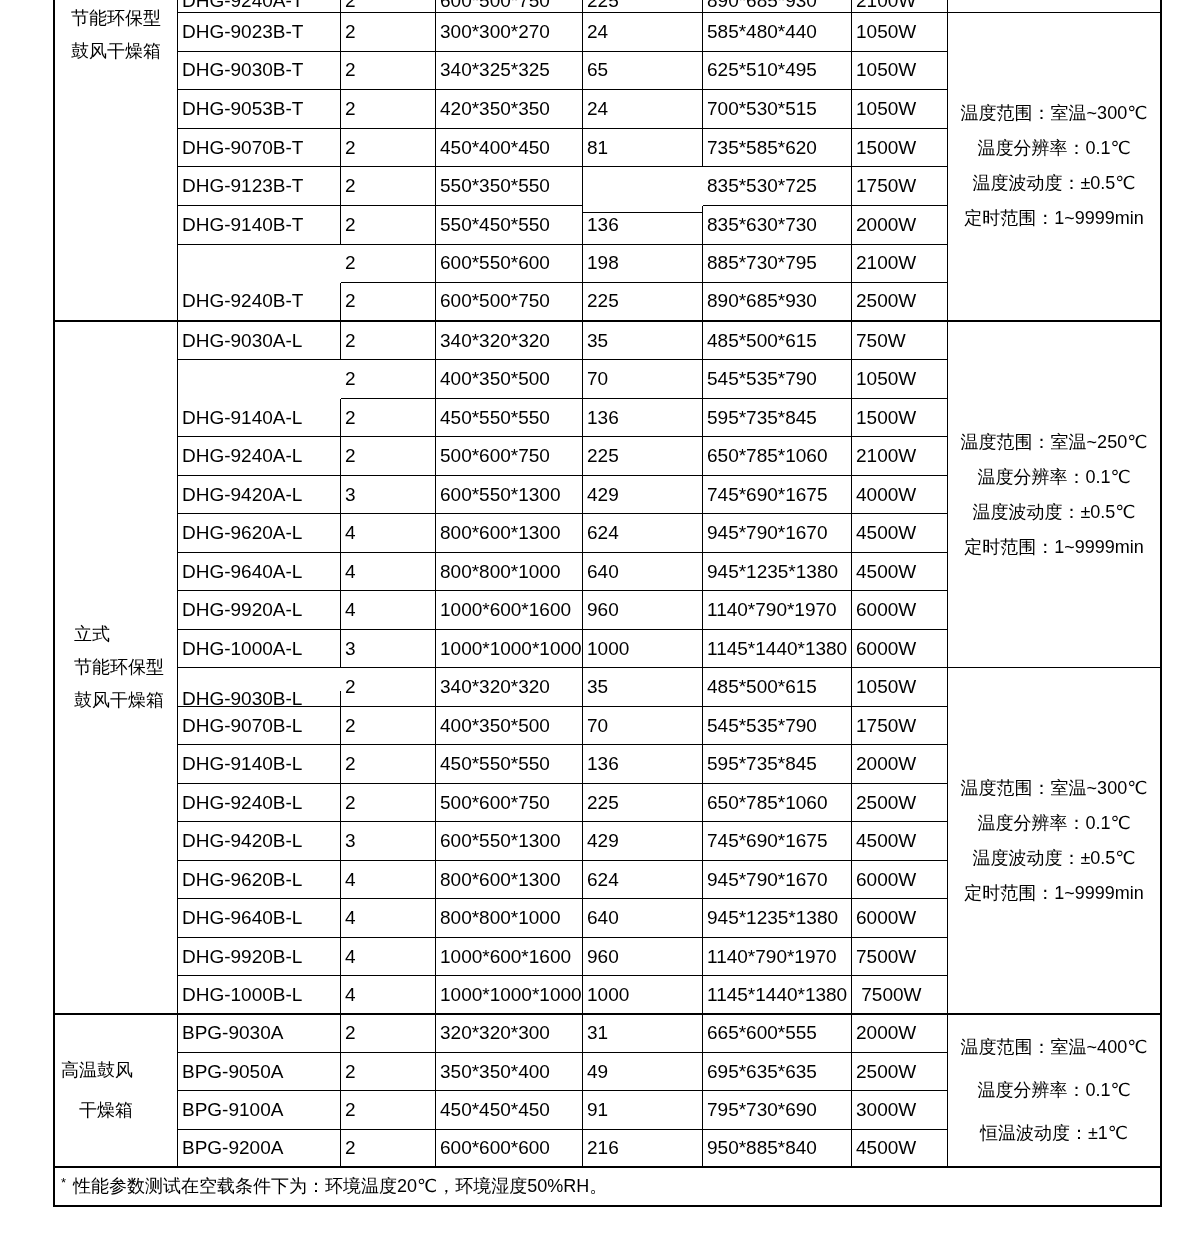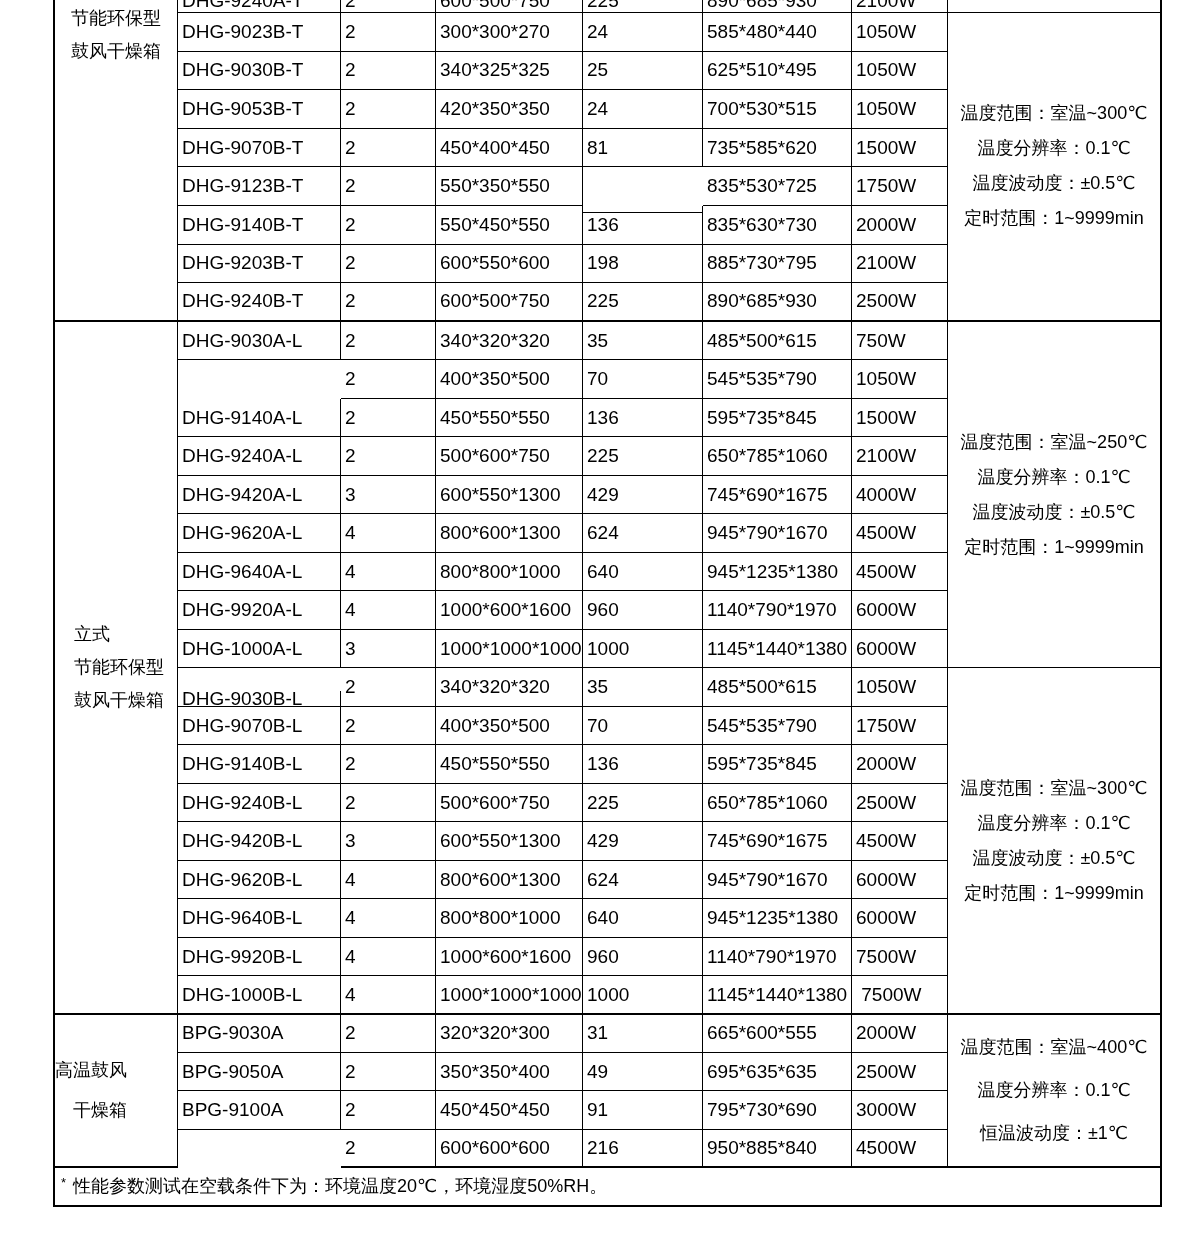--- a/index.html
+++ b/index.html
@@ -25,21 +25,21 @@
   .clip{position:relative;overflow:hidden;}
   .clip > span{
     position:absolute;left:4px;top:-18px;height:38px;line-height:38px;
     font-size:19px;white-space:pre;
   }
   .cat{font-size:18px;}
   .cat-top{text-align:center;padding-top:2px;line-height:33px;}
   .cat-mid-left{display:flex;flex-direction:column;justify-content:center;
     padding-left:19px;line-height:33px;text-align:left;}
   .cat-mid-left2{display:flex;flex-direction:column;justify-content:center;
-    padding-left:0;line-height:40px;text-align:left;}
+    padding-left:6px;line-height:40px;text-align:left;}
   .cat-mid-left2 div:nth-child(2){padding-left:18px;}
   .specs{
     display:flex;flex-direction:column;justify-content:center;
     text-align:center;font-size:18px;line-height:35px;white-space:nowrap;overflow:hidden;
   }
   #footnote-row{
     grid-column:1 / 9;grid-row:32;
     display:flex;align-items:center;padding-left:6px;font-size:18px;white-space:nowrap;
   }
   #footnote-row .ast{font-size:13px;margin-right:7px;transform:translateY(-4px);}
@@ -83,21 +83,21 @@
     </div>
     <div class="cell data br1 bb1" style="grid-area: 2 / 2;">DHG-9023B-T</div>
     <div class="cell data br1 bb1" style="grid-area: 2 / 3;">2</div>
     <div class="cell data br1 bb1" style="grid-area: 2 / 4;">300*300*270</div>
     <div class="cell data br1 bb1" style="grid-area: 2 / 5;">24</div>
     <div class="cell data br1 bb1" style="grid-area: 2 / 6;">585*480*440</div>
     <div class="cell data br1 bb1" style="grid-area: 2 / 7;">1050W</div>
     <div class="cell data br1 bb1" style="grid-area: 3 / 2;">DHG-9030B-T</div>
     <div class="cell data br1 bb1" style="grid-area: 3 / 3;">2</div>
     <div class="cell data br1 bb1" style="grid-area: 3 / 4;">340*325*325</div>
-    <div class="cell data br1 bb1" style="grid-area: 3 / 5;">25</div>
+    <div class="cell data br1 bb1" style="grid-area: 3 / 5;">65</div>
     <div class="cell data br1 bb1" style="grid-area: 3 / 6;">625*510*495</div>
     <div class="cell data br1 bb1" style="grid-area: 3 / 7;">1050W</div>
     <div class="cell data br1 bb1" style="grid-area: 4 / 2;">DHG-9053B-T</div>
     <div class="cell data br1 bb1" style="grid-area: 4 / 3;">2</div>
     <div class="cell data br1 bb1" style="grid-area: 4 / 4;">420*350*350</div>
     <div class="cell data br1 bb1" style="grid-area: 4 / 5;">24</div>
     <div class="cell data br1 bb1" style="grid-area: 4 / 6;">700*530*515</div>
     <div class="cell data br1 bb1" style="grid-area: 4 / 7;">1050W</div>
     <div class="cell data br1 bb1" style="grid-area: 5 / 2;">DHG-9070B-T</div>
     <div class="cell data br1 bb1" style="grid-area: 5 / 3;">2</div>
@@ -110,21 +110,20 @@
     <div class="cell data br1 bb1" style="grid-area: 6 / 4;">550*350*550</div>
     <div class="cell data br1 bb1" style="grid-area: 6 / 5; margin-top: 45px;">106</div>
     <div class="cell data br1 bb1" style="grid-area: 6 / 6;">835*530*725</div>
     <div class="cell data br1 bb1" style="grid-area: 6 / 7;">1750W</div>
     <div class="cell data br1 bb1" style="grid-area: 7 / 2;">DHG-9140B-T</div>
     <div class="cell data br1 bb1" style="grid-area: 7 / 3;">2</div>
     <div class="cell data br1 bb1" style="grid-area: 7 / 4;">550*450*550</div>
     <div class="cell data br1 bb1" style="grid-area: 7 / 5;">136</div>
     <div class="cell data br1 bb1" style="grid-area: 7 / 6;">835*630*730</div>
     <div class="cell data br1 bb1" style="grid-area: 7 / 7;">2000W</div>
-    <div class="cell data br1 bb1" style="grid-area: 8 / 2;">DHG-9203B-T</div>
     <div class="cell data br1 bb1" style="grid-area: 8 / 3;">2</div>
     <div class="cell data br1 bb1" style="grid-area: 8 / 4;">600*550*600</div>
     <div class="cell data br1 bb1" style="grid-area: 8 / 5;">198</div>
     <div class="cell data br1 bb1" style="grid-area: 8 / 6;">885*730*795</div>
     <div class="cell data br1 bb1" style="grid-area: 8 / 7;">2100W</div>
     <div class="cell data br1 bb2" style="grid-area: 9 / 2;">DHG-9240B-T</div>
     <div class="cell data br1 bb2" style="grid-area: 9 / 3;">2</div>
     <div class="cell data br1 bb2" style="grid-area: 9 / 4;">600*500*750</div>
     <div class="cell data br1 bb2" style="grid-area: 9 / 5;">225</div>
     <div class="cell data br1 bb2" style="grid-area: 9 / 6;">890*685*930</div>
@@ -273,18 +272,19 @@
     <div class="cell data br1 bb1" style="grid-area: 29 / 4;">350*350*400</div>
     <div class="cell data br1 bb1" style="grid-area: 29 / 5;">49</div>
     <div class="cell data br1 bb1" style="grid-area: 29 / 6;">695*635*635</div>
     <div class="cell data br1 bb1" style="grid-area: 29 / 7;">2500W</div>
     <div class="cell data br1 bb1" style="grid-area: 30 / 2;">BPG-9100A</div>
     <div class="cell data br1 bb1" style="grid-area: 30 / 3;">2</div>
     <div class="cell data br1 bb1" style="grid-area: 30 / 4;">450*450*450</div>
     <div class="cell data br1 bb1" style="grid-area: 30 / 5;">91</div>
     <div class="cell data br1 bb1" style="grid-area: 30 / 6;">795*730*690</div>
     <div class="cell data br1 bb1" style="grid-area: 30 / 7;">3000W</div>
+    <div class="cell data br1 bb2" style="grid-area: 31 / 2;">BPG-9200A</div>
     <div class="cell data br1 bb2" style="grid-area: 31 / 3;">2</div>
     <div class="cell data br1 bb2" style="grid-area: 31 / 4;">600*600*600</div>
     <div class="cell data br1 bb2" style="grid-area: 31 / 5;">216</div>
     <div class="cell data br1 bb2" style="grid-area: 31 / 6;">950*885*840</div>
     <div class="cell data br1 bb2" style="grid-area: 31 / 7;">4500W</div>
   </div>
 
 </body></html>

